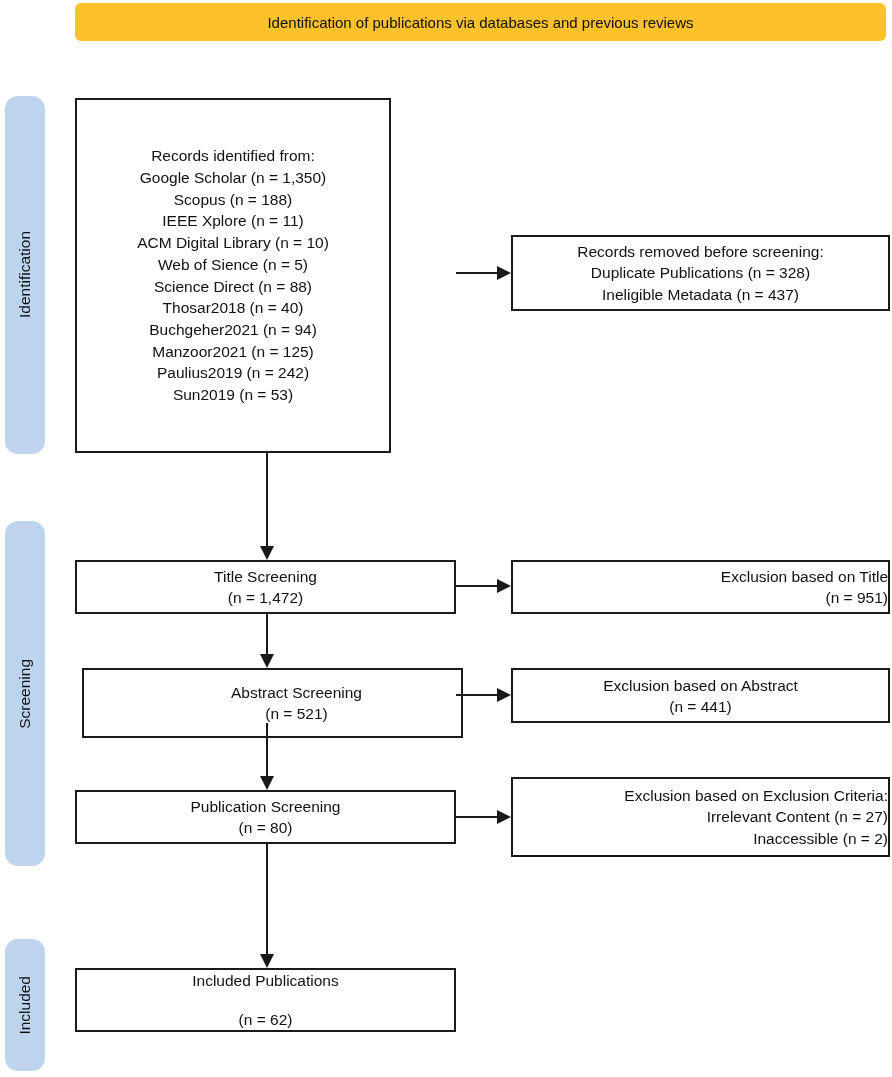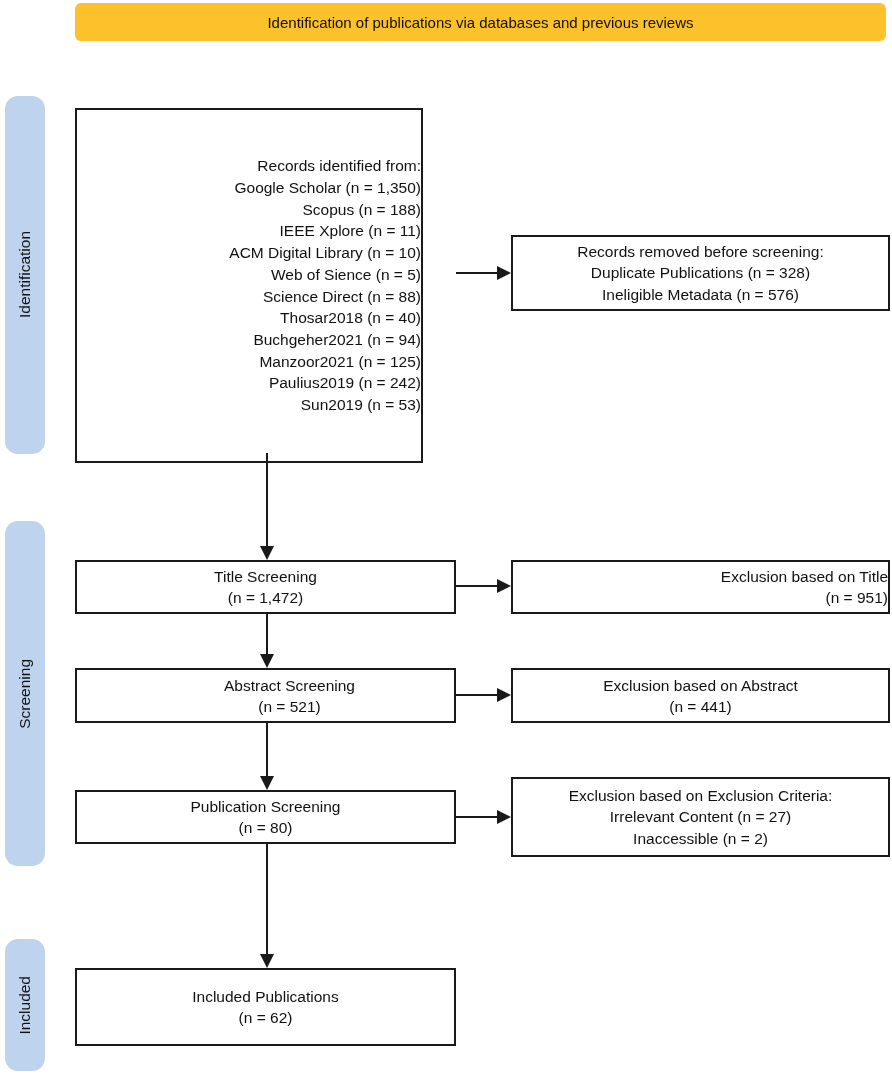--- a/index.html
+++ b/index.html
@@ -57,29 +57,29 @@
     position: absolute;
     background: #ffffff;
     border: 2px solid var(--line);
     display: flex;
     flex-direction: column;
     justify-content: center;
     text-align: center;
     font-size: 15.5px;
     line-height: 21.5px;
   }
-  #box-records        { left: 75px;  top: 108px;  width: 348px; height: 355px; line-height: 21.7px; text-align: right; }
+  #box-records        { left: 75px;  top: 98px;  width: 316px; height: 355px; line-height: 21.7px; }
   #box-removed        { left: 511px; top: 235px; width: 379px; height: 76px; }
   #box-title          { left: 75px;  top: 560px; width: 381px; height: 54px;  line-height: 21px; }
   #box-excl-title     { left: 511px; top: 560px; width: 379px; height: 54px;  line-height: 21px; text-align: right; }
-  #box-abstract       { left: 75px;  top: 668px; width: 381px; height: 55px;  line-height: 21px; padding-left: 48px; }
+  #box-abstract       { left: 82px;  top: 668px; width: 381px; height: 70px;  line-height: 21px; padding-left: 48px; }
   #box-excl-abstract  { left: 511px; top: 668px; width: 379px; height: 55px;  line-height: 21px; }
   #box-publication    { left: 75px;  top: 790px; width: 381px; height: 54px;  line-height: 21px; }
-  #box-excl-criteria  { left: 511px; top: 777px; width: 379px; height: 80px; }
-  #box-included       { left: 75px;  top: 968px; width: 381px; height: 78px; }
+  #box-excl-criteria  { left: 511px; top: 777px; width: 379px; height: 80px; align-items: flex-end; }
+  #box-included       { left: 75px;  top: 968px; width: 381px; height: 64px; justify-content: space-between; }
   
   .aline { position: absolute; background: var(--line); }
   .aline.v { width: 2px; }
   .aline.h { height: 2px; }
   .ahead-down {
     position: absolute; width: 0; height: 0;
     border-left: 7px solid transparent;
     border-right: 7px solid transparent;
     border-top: 14px solid var(--line);
   }
@@ -119,21 +119,21 @@
       <div>Science Direct (n = 88)</div>
       <div>Thosar2018 (n = 40)</div>
       <div>Buchgeher2021 (n = 94)</div>
       <div>Manzoor2021 (n = 125)</div>
       <div>Paulius2019 (n = 242)</div>
       <div>Sun2019 (n = 53)</div>
     </div>
   <div class="fbox" id="box-removed">
       <div>Records removed before screening:</div>
       <div>Duplicate Publications (n = 328)</div>
-      <div>Ineligible Metadata (n = 576)</div>
+      <div>Ineligible Metadata (n = 437)</div>
     </div>
   <div class="fbox" id="box-title">
       <div>Title Screening</div>
       <div>(n = 1,472)</div>
     </div>
   <div class="fbox" id="box-excl-title">
       <div>Exclusion based on Title</div>
       <div>(n = 951)</div>
     </div>
   <div class="fbox" id="box-abstract">

